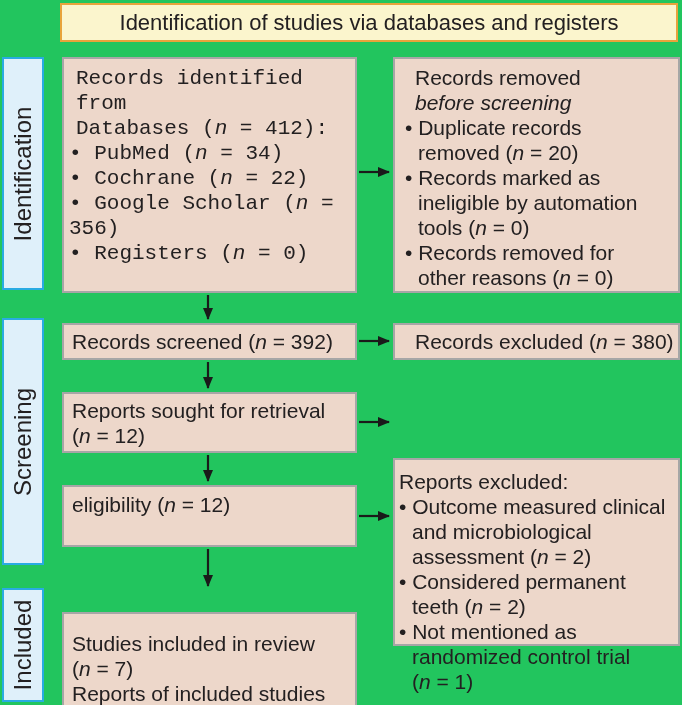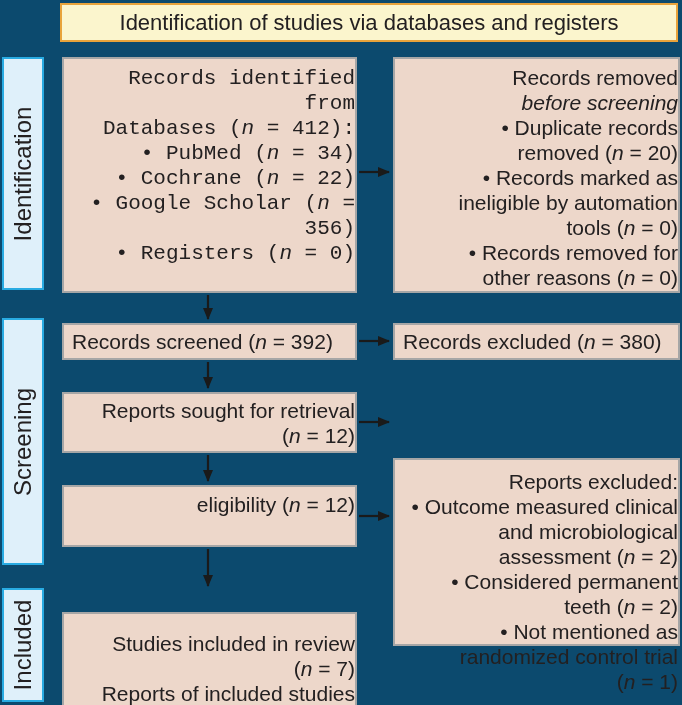--- a/index.html
+++ b/index.html
@@ -1,18 +1,18 @@
 <!DOCTYPE html>
 <html><head>
 <meta charset="utf-8">
 <style>
   html,body { margin:0; padding:0; background:#ffffff; }
   .canvas {
-    position:relative; width:682px; height:705px; background:#0c4a6e;
-    font-family:"Liberation Sans", sans-serif; color:#232021; overflow:hidden;text-align:right;
+    position:relative; width:682px; height:705px; background:#22c55e;
+    font-family:"Liberation Sans", sans-serif; color:#232021; overflow:hidden;
   }
   .banner {
     position:absolute; left:60px; top:3px; width:618px; height:39px;
     background:#FBF5CD; border:2px solid #E8A33B; box-sizing:border-box;
     display:flex; align-items:center; justify-content:center; font-size:22px;
   }
   .stage {
     position:absolute; left:2px; width:42px;
     background:#DFF0FA; border:2px solid #29ABE2; box-sizing:border-box;
     display:flex; align-items:center; justify-content:center;
@@ -32,25 +32,25 @@
   #box-screened          { left:62px;  top:323px; width:295px; height:37px; }
   #box-excluded-records  { left:393px; top:323px; width:287px; height:37px; }
   #box-sought            { left:62px;  top:392px; width:295px; height:61px; padding-top:4px; }
   #box-not-retrieved     { left:393px; top:392px; width:287px; height:41px; }
   #box-assessed          { left:62px;  top:485px; width:295px; height:62px; padding-top:5px; }
   #box-excluded-reports  { left:393px; top:458px; width:287px; height:188px; padding-top:9px; }
   #box-included          { left:62px;  top:612px; width:295px; height:112px; padding-top:17px; }
 
   .center { display:flex; align-items:center; }
   .pl8  { padding-left:8px; }
-  .pl12 { padding-left:8px; }
+  .pl12 { padding-left:20px; }
   .head1 { padding-left:12px; }
   .bull1 { padding-left:5px; }
   .head2 { padding-left:20px; }
-  .bull2 { }
+  .bull2 { padding-left:10px; }
   .cont2 { padding-left:23px; }
   .head8 { padding-left:4px; }
   .bull8 { padding-left:4px; }
   .cont8 { padding-left:17px; }
 
   svg.arrows { position:absolute; left:0; top:0; pointer-events:none; }
 </style>
 </head>
 <body>
 

